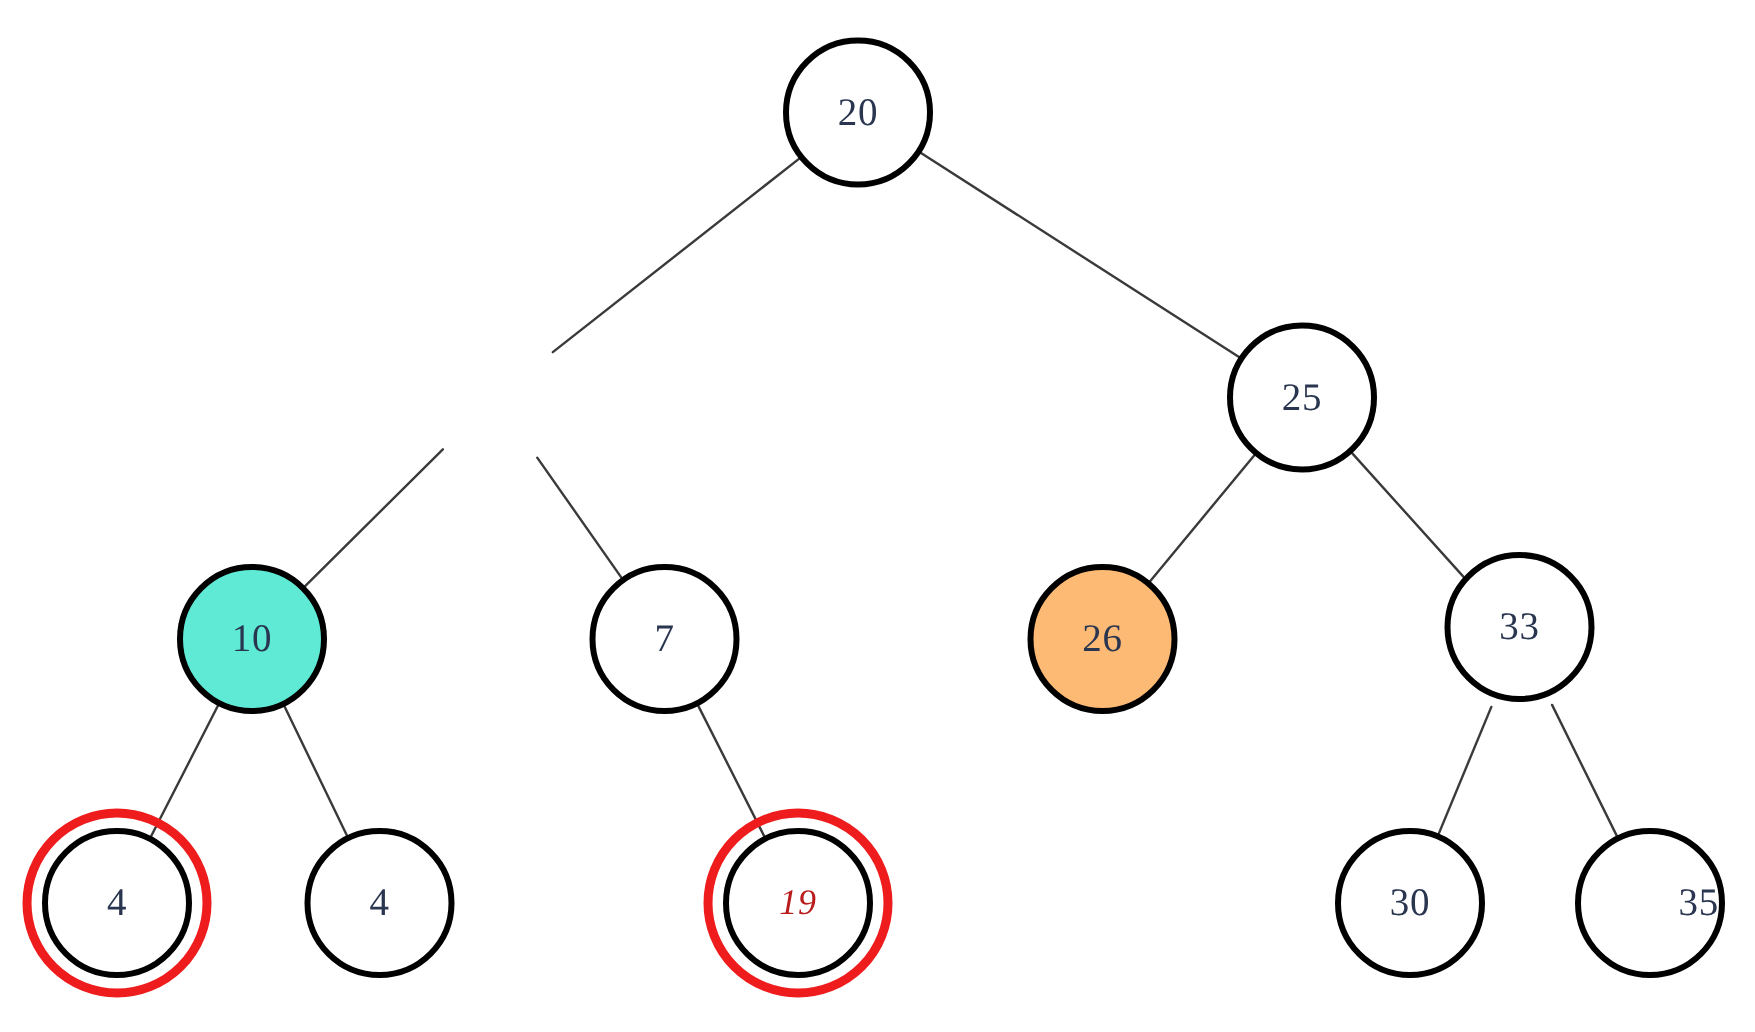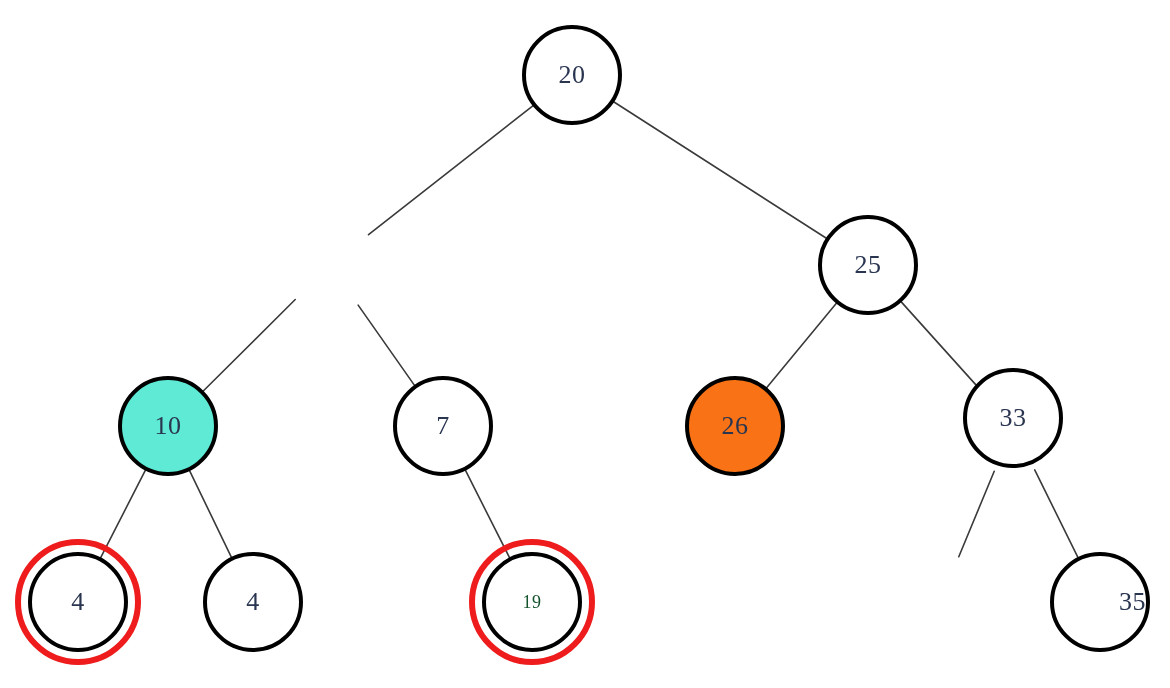--- a/index.html
+++ b/index.html
@@ -81,32 +81,35 @@
       </div>
       <div class="tree-node" style="width: 100px; height: 100px; left: 818px; top: 215px; border-width: 4px; border-color: rgb(0, 0, 0); background: rgb(255, 255, 255);">
         <span class="node-label" style="font-size: 26px; color: rgb(42, 53, 80);">25</span>
       </div>
       <div class="tree-node" style="width: 100px; height: 100px; left: 118px; top: 376px; border-width: 4px; border-color: rgb(0, 0, 0); background: #5eead4;">
         <span class="node-label" style="font-size: 26px; color: rgb(42, 53, 80);">10</span>
       </div>
       <div class="tree-node" style="width: 100px; height: 100px; left: 393px; top: 376px; border-width: 4px; border-color: rgb(0, 0, 0); background: rgb(255, 255, 255);">
         <span class="node-label" style="font-size: 26px; color: rgb(42, 53, 80);">7</span>
       </div>
-      <div class="tree-node" style="width: 100px; height: 100px; left: 685px; top: 376px; border-width: 4px; border-color: rgb(0, 0, 0); background: #f97316;">
+      <div class="tree-node" style="width: 100px; height: 100px; left: 685px; top: 376px; border-width: 4px; border-color: rgb(0, 0, 0); background: #fdba74;">
         <span class="node-label" style="font-size: 26px; color: rgb(42, 53, 80);">26</span>
       </div>
       <div class="tree-node" style="width: 100px; height: 100px; left: 963px; top: 368px; border-width: 4px; border-color: rgb(0, 0, 0); background: rgb(255, 255, 255);">
         <span class="node-label" style="font-size: 26px; color: rgb(42, 53, 80);">33</span>
       </div>
       <div class="tree-node" style="width: 100px; height: 100px; left: 28px; top: 552px; border-width: 4px; border-color: rgb(0, 0, 0); background: rgb(255, 255, 255);">
         <span class="node-label" style="font-size: 26px; color: rgb(42, 53, 80);">4</span>
       </div>
       <div class="tree-node" style="width: 100px; height: 100px; left: 203px; top: 552px; border-width: 4px; border-color: rgb(0, 0, 0); background: rgb(255, 255, 255);">
         <span class="node-label" style="font-size: 26px; color: rgb(42, 53, 80);">4</span>
       </div>
       <div class="tree-node" style="width: 100px; height: 100px; left: 482px; top: 552px; border-width: 4px; border-color: rgb(0, 0, 0); background: rgb(255, 255, 255);">
-        <span class="node-label" style="font-size: 18px; color: #14532d;">19</span>
+        <span class="node-label" style="font-size: 24px; color: #b91c1c; font-style: italic;">19</span>
+      </div>
+      <div class="tree-node" style="width: 100px; height: 100px; left: 890px; top: 552px; border-width: 4px; border-color: rgb(0, 0, 0); background: rgb(255, 255, 255);">
+        <span class="node-label" style="font-size: 26px; color: rgb(42, 53, 80);">30</span>
       </div>
       <div class="tree-node" style="width: 100px; height: 100px; left: 1050px; top: 552px; border-width: 4px; border-color: rgb(0, 0, 0); background: rgb(255, 255, 255); justify-content: flex-end;">
         <span class="node-label" style="font-size: 26px; color: rgb(42, 53, 80);">35</span>
       </div>
     </div>
 </div>
 
 </body></html>

